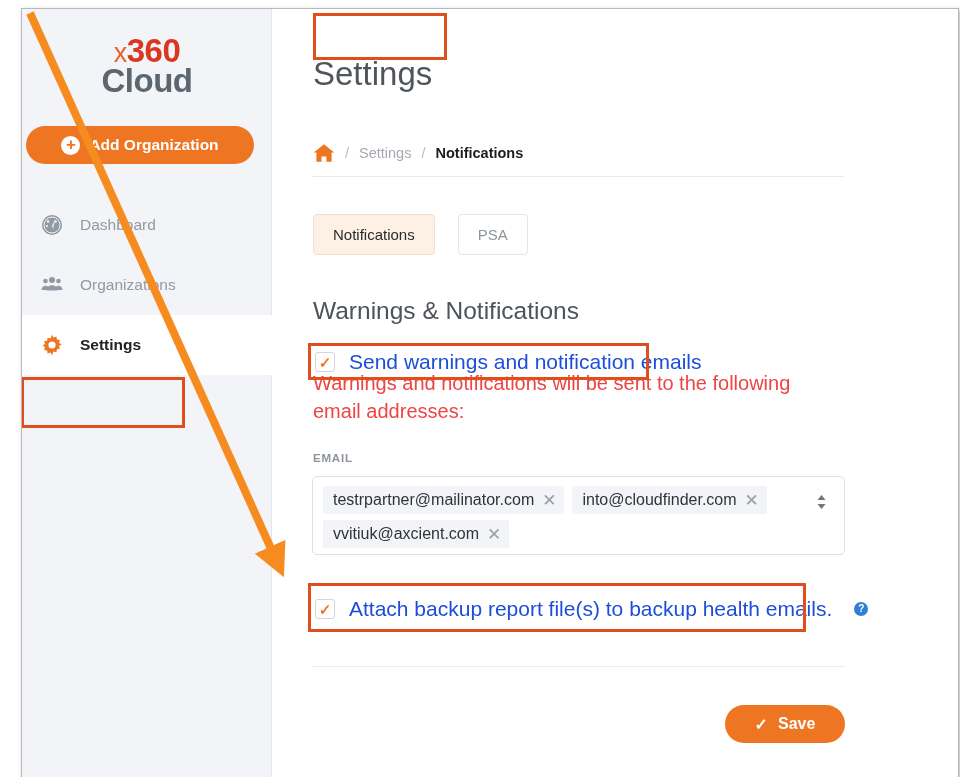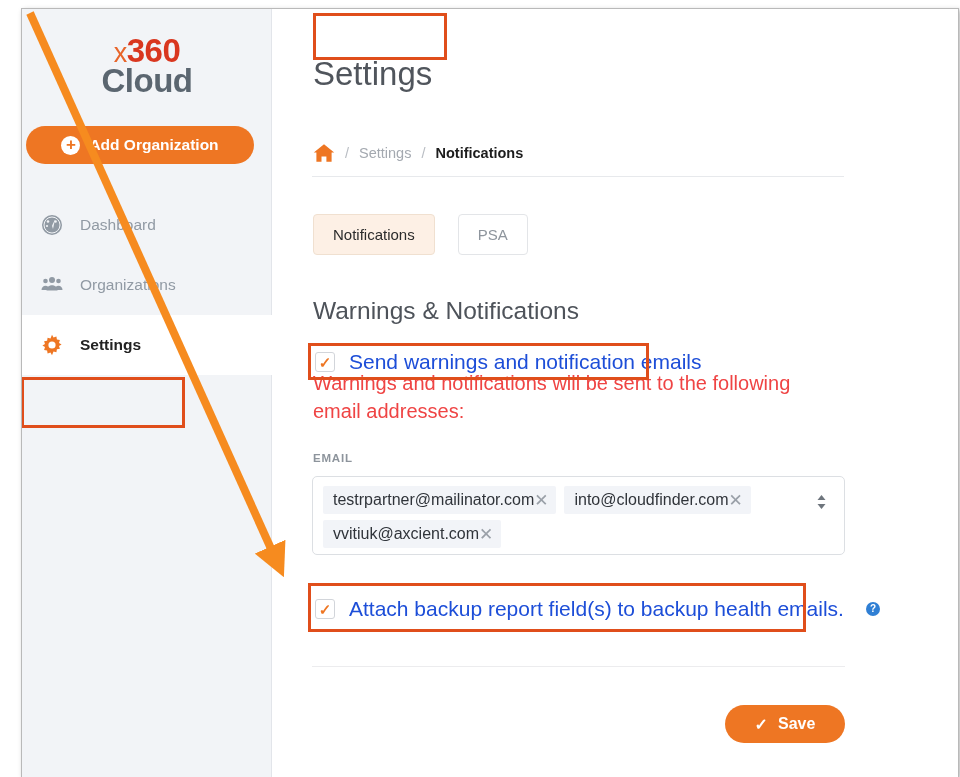--- a/index.html
+++ b/index.html
@@ -295,20 +295,21 @@
     padding: 9px 10px 0 10px;
     display: flex;
     flex-wrap: wrap;
     align-content: flex-start;
     gap: 6px 8px;
     cursor: text;
   }
   .email-tag {
     display: inline-flex;
     align-items: center;
+    gap: 8px;
     background: #f2f4f8;
     padding: 3px 8px 3px 10px;
     font-size: 16px;
     color: #30343a;
     border-radius: 2px;
     height: 28px;
   }
   .tag-x {
     color: #9aa0a8;
     font-size: 17px;
@@ -527,21 +528,21 @@
             <path d="M6.5 15 L10.5 10 L2.5 10 Z" fill="#6e757d"></path>
           </svg>
         </span>
       </div>
 
 
       <div class="chk-row chk-row-2">
         <span class="chk-box">
           <span class="chk-mark">✓</span>
         </span>
-        <span class="chk-label">Attach backup report field(s) to backup health emails.</span>
+        <span class="chk-label">Attach backup report file(s) to backup health emails.</span>
         <span class="help-icon">?</span>
       </div>
 
       <div class="hr-bottom"></div>
 
       <button class="save-btn">
         <span>✓</span>
         <span>Save</span>
       </button>
 

